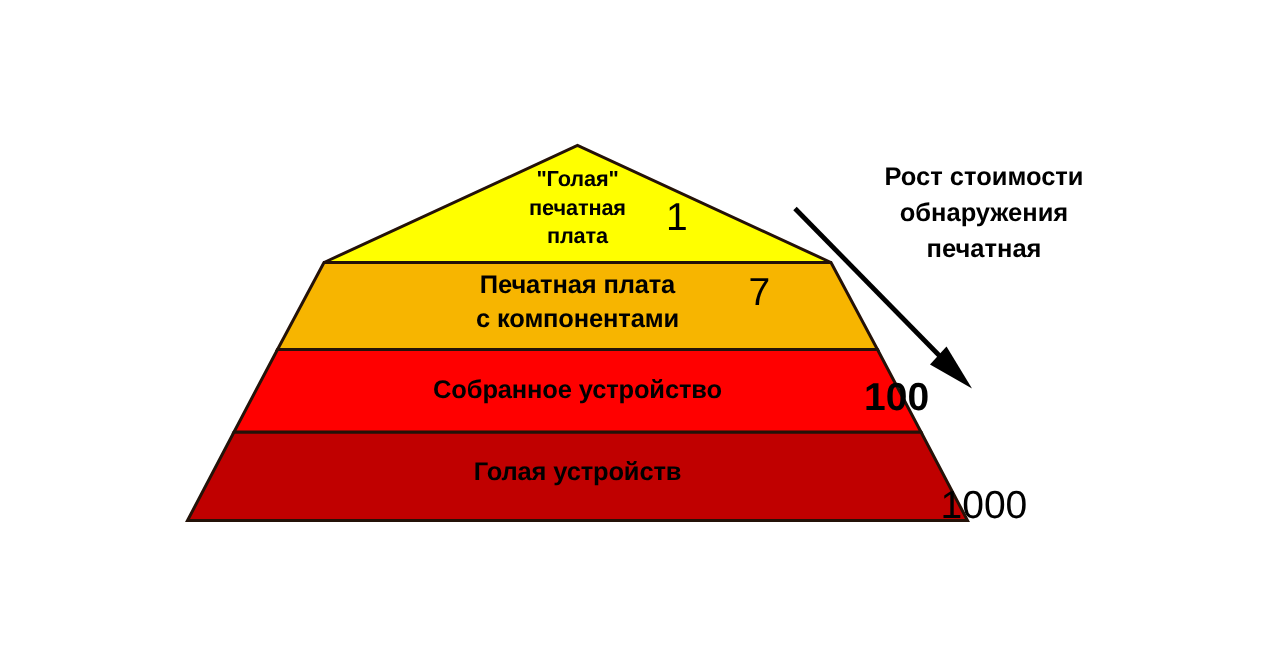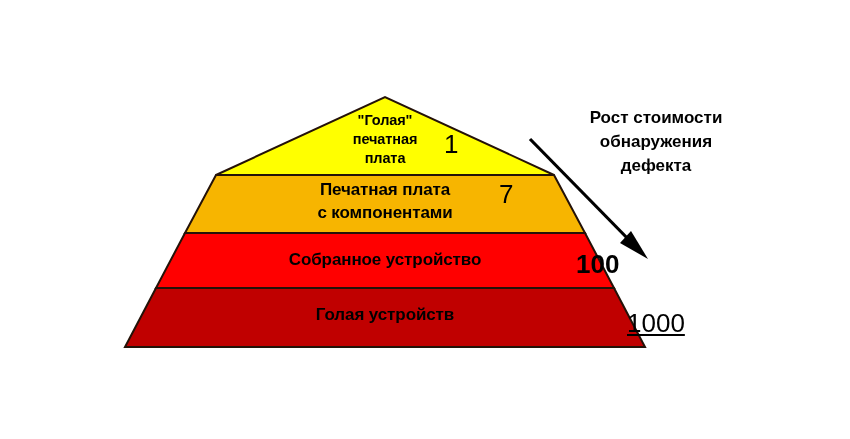--- a/index.html
+++ b/index.html
@@ -67,21 +67,21 @@
   .cost-num {
     position: absolute;
     color: #000000;
     font-weight: normal;
     font-family: "Liberation Sans", sans-serif;
     font-size: 26px;
   }
   #num-1    { left: 444px; top: 129px; }
   #num-10   { left: 499px; top: 179px; }
   #num-100  { left: 576px; top: 249px; font-weight: bold; }
-  #num-1000 { left: 627px; top: 308px; text-decoration: underline; }
+  #num-1000 { left: 627px; top: 321px; }
 
   #annotation {
     position: absolute;
     left: 573px;
     top: 106px;
     width: 166px;
     text-align: center;
     color: #000000;
     font-weight: bold;
     font-size: 17px;
@@ -125,15 +125,15 @@
   <div class="cost-num" id="num-1">1</div>
 
   <div class="cost-num" id="num-10">7</div>
 
   <div class="cost-num" id="num-100">100</div>
 
   <div class="cost-num" id="num-1000">1000</div>
 
   <div id="annotation">Рост стоимости
 обнаружения
-дефекта</div>
+печатная</div>
 
 </div>
 
 </body></html>

